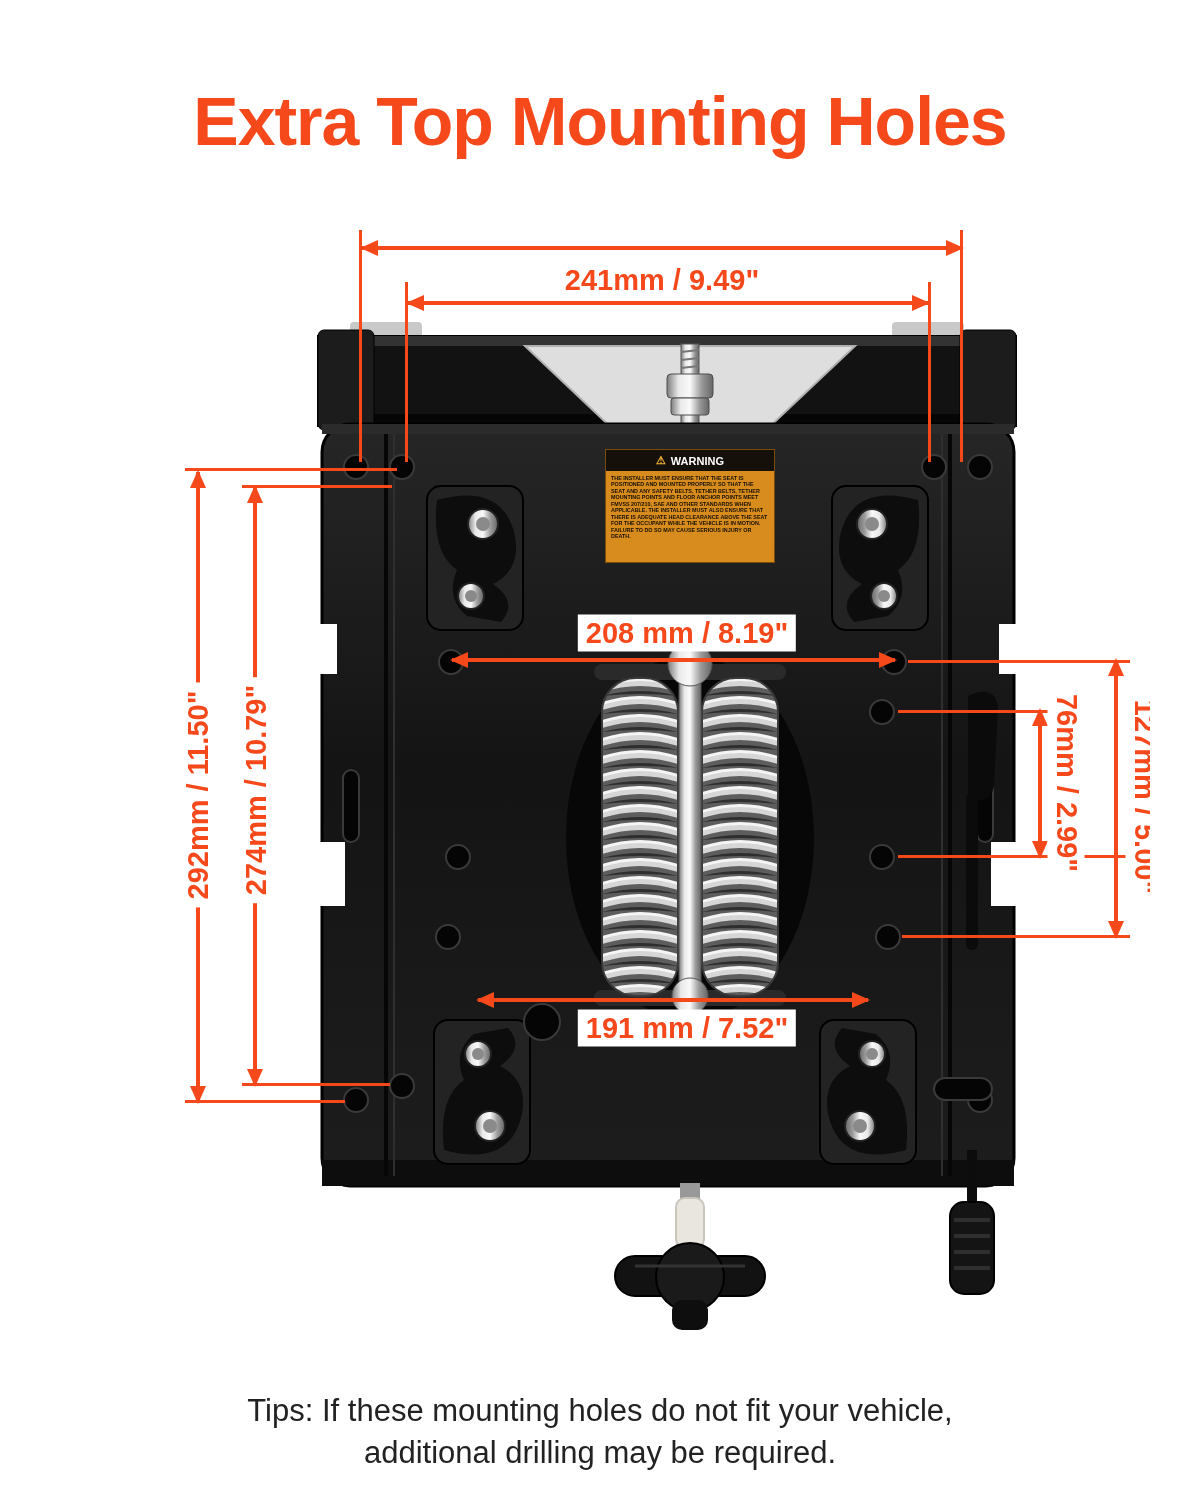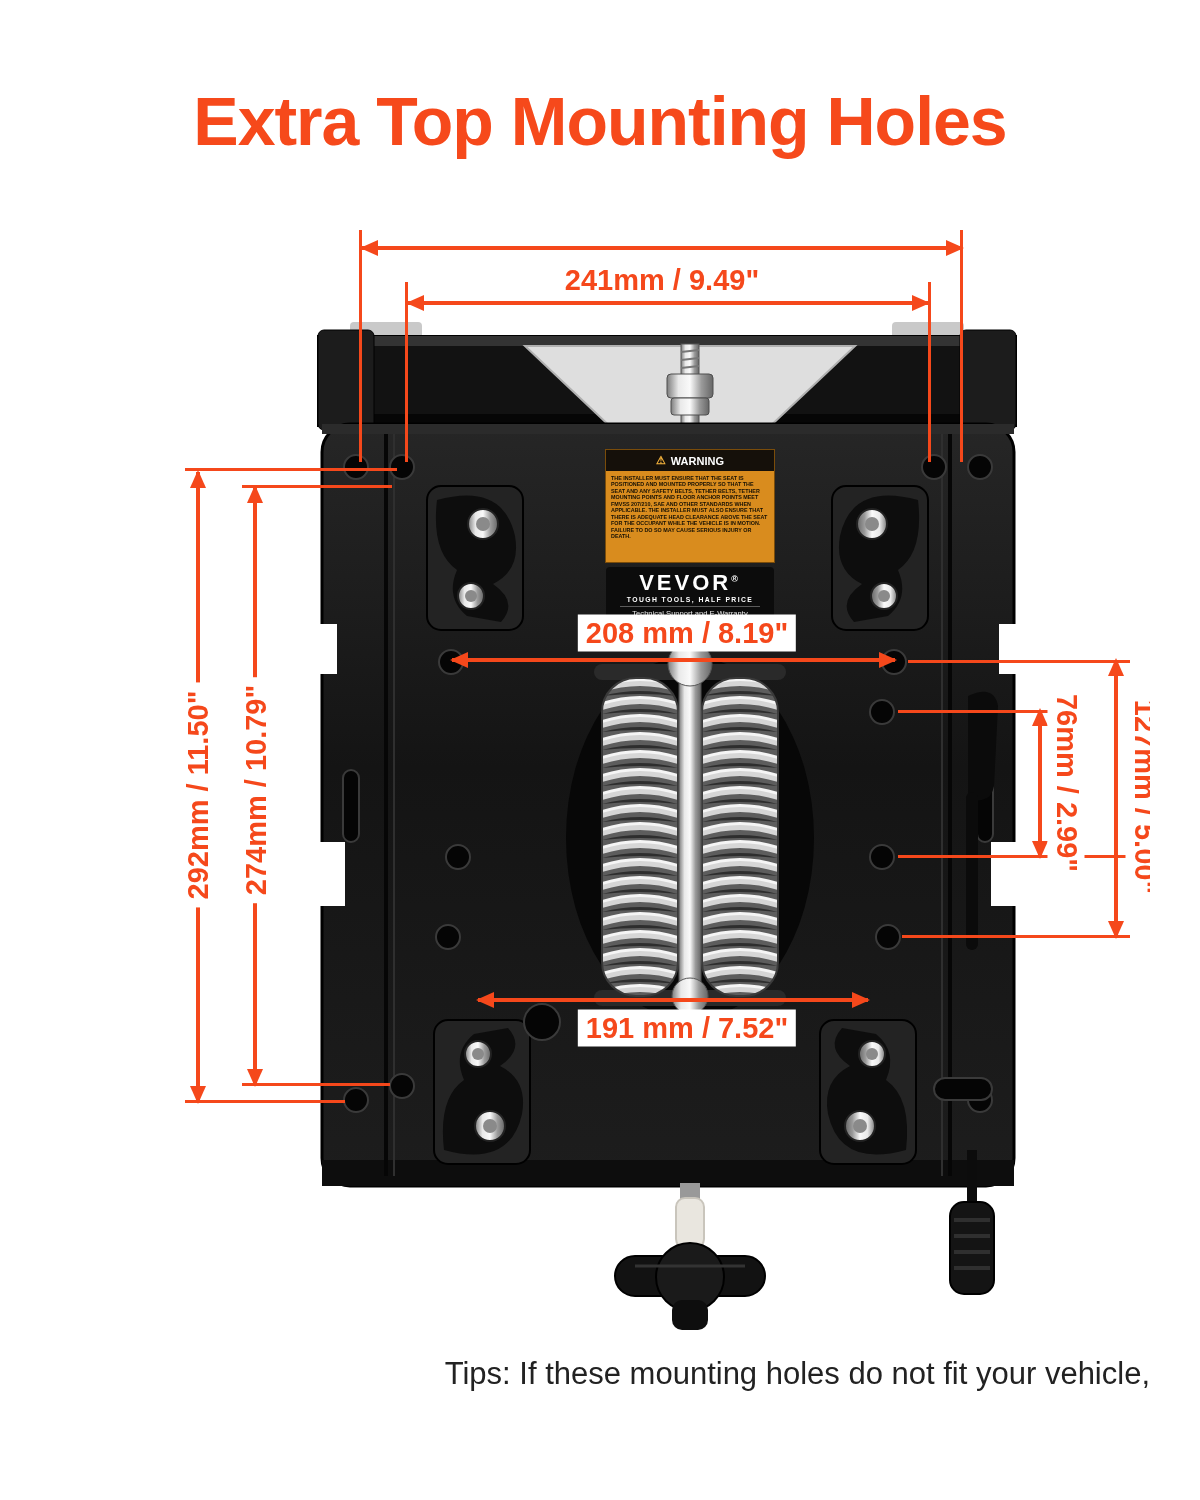--- a/index.html
+++ b/index.html
@@ -3,22 +3,22 @@
 <meta charset="utf-8">
 <style>
   :root { --acc:#F5481B; }
   * { box-sizing:border-box; margin:0; padding:0; }
   body { font-family:"Liberation Sans", sans-serif; background:#fff; }
   #page { position:relative; width:1100px; height:1500px; background:#fff; overflow:hidden; margin:0 auto; }
 
   .title { position:absolute; top:82px; left:0; width:100%; text-align:center;
            font-size:68px; font-weight:800; letter-spacing:-1px; color:#F6491B; }
 
-  .tips { position:absolute; left:0; width:100%; text-align:right;
-          font-size:31px; color:#222; }
+  .tips { position:absolute; left:0; width:100%; text-align:center;
+          font-size:31px; color:#222;margin-top:37px; }
 
   svg { position:absolute; left:0; top:0; }
 
   
   .dim-h { position:absolute; height:4px; background:var(--acc); z-index:6; }
   .dim-h::before { content:""; position:absolute; left:-2px; top:-6px; width:0; height:0;
                    border-top:8px solid transparent; border-bottom:8px solid transparent;
                    border-right:18px solid var(--acc); }
   .dim-h::after  { content:""; position:absolute; right:-2px; top:-6px; width:0; height:0;
                    border-top:8px solid transparent; border-bottom:8px solid transparent;
@@ -202,29 +202,20 @@
   </svg>
 
   <div class="sticker">
     <div class="sticker-head">
       <span class="tri">⚠</span>
       <span>WARNING</span>
     </div>
     <div class="sticker-body">The installer must ensure that the seat is positioned and mounted properly so that the seat and any safety belts, tether belts, tether mounting points and floor anchor points meet FMVSS 207/210, SAE and other standards when applicable. The installer must also ensure that there is adequate head clearance above the seat for the occupant while the vehicle is in motion. Failure to do so may cause serious injury or death.</div>
   </div>
 
-  <div class="brand">
-    <div class="brand-name">
-      <span>VEVOR</span><sup>®</sup>
-    </div>
-    <div class="brand-tag">TOUGH TOOLS, HALF PRICE</div>
-    <div class="brand-sep"></div>
-    <div class="brand-sup">Technical Support and E-Warranty</div>
-    <div class="brand-sup">Certificate www.vevor.com/support</div>
-  </div>
 
   <div class="dim-h" style="left:312px; top:246px; width:600px;"></div>
 
   <div class="dlab" style="left:612px; top:280px;">241mm / 9.49"</div>
   <div class="dim-h" style="left:358px; top:301px; width:520px;"></div>
 
   <div class="ext-v" style="left:309px; top:230px; height:232px;"></div>
   <div class="ext-v" style="left:355px; top:282px; height:180px;"></div>
   <div class="ext-v" style="left:878px; top:282px; height:180px;"></div>
   <div class="ext-v" style="left:910px; top:230px; height:232px;"></div>
@@ -251,14 +242,15 @@
 
   <div class="dim-v" style="left:1064px; top:660px; height:277px;"></div>
   <div class="dlab rot-r" style="left:1094px; top:797px;">127mm / 5.00"</div>
 
   <div class="ext-h" style="left:848px; top:710px; width:155px;"></div>
   <div class="ext-h" style="left:848px; top:855px; width:230px;"></div>
   <div class="ext-h" style="left:858px; top:660px; width:222px;"></div>
   <div class="ext-h" style="left:852px; top:935px; width:228px;"></div>
 
   <div class="tips" style="top:1356px;">Tips: If these mounting holes do not fit your vehicle,</div>
+  <div class="tips" style="top:1398px;">additional drilling may be required.</div>
 
 </div>
 
 </body></html>

